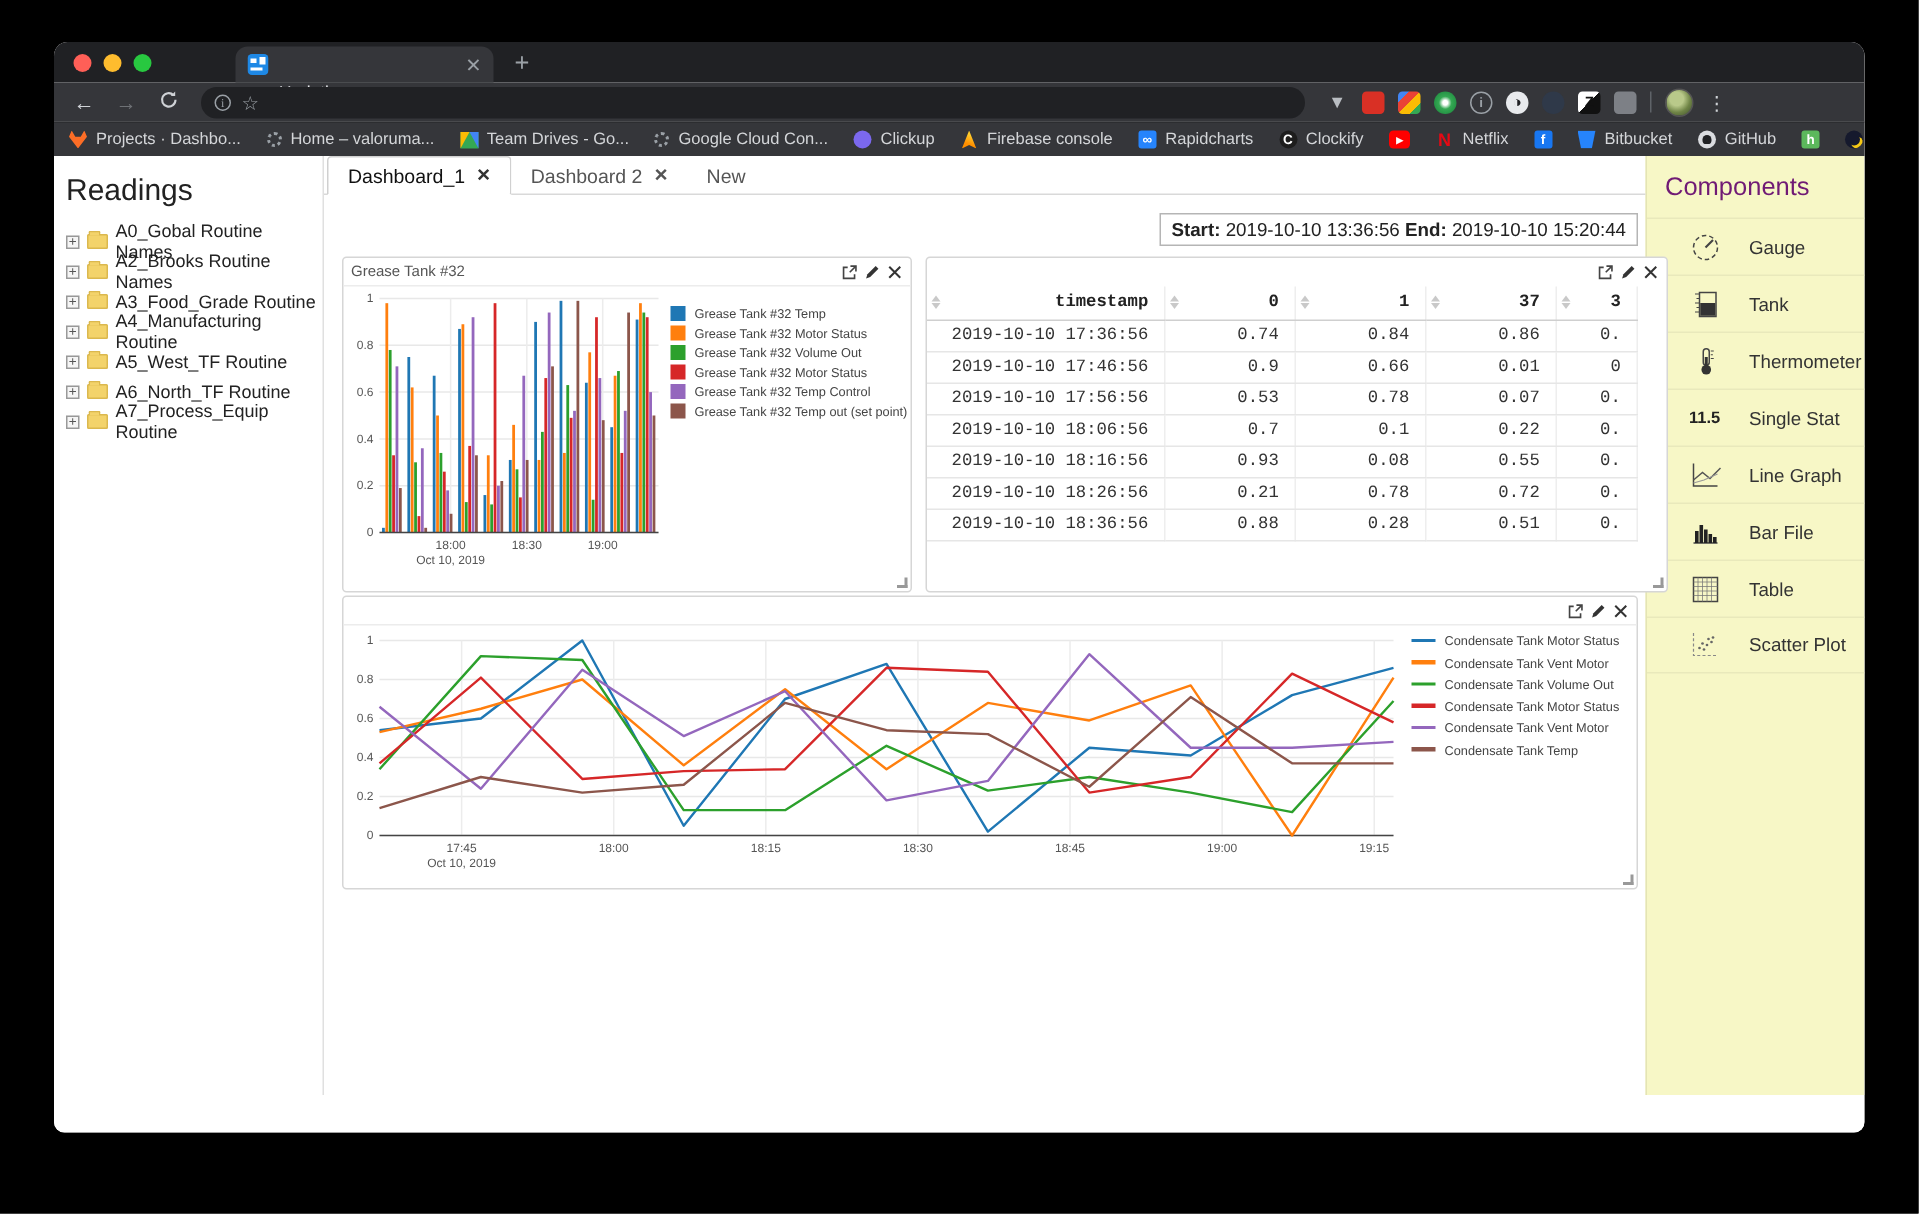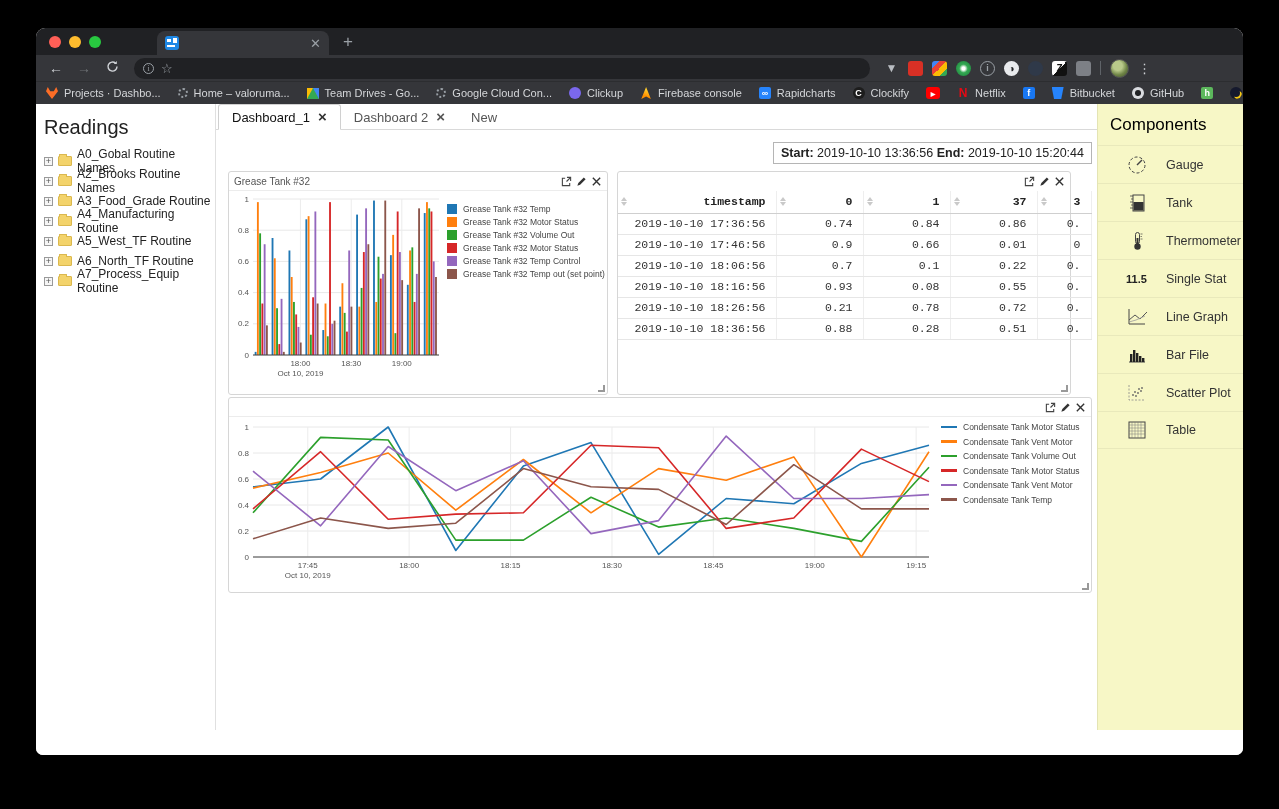--- a/index.html
+++ b/index.html
@@ -83,21 +83,21 @@
 
   .panel { position:absolute; background:#fff; border:1px solid #d6d6d6; border-radius:3px; }
   .panel-head { height:19px; display:flex; align-items:center; padding:0 5px; border-bottom:1px solid #ececec; }
   .panel-title { font-size:10px; color:#555; flex:1; }
   .panel-actions { margin-left:auto; display:flex; align-items:center; gap:4px; }
   .panel-actions svg { display:block; }
   .resize-handle { position:absolute; right:2px; bottom:2px; width:7px; height:7px;
     border-right:2px solid #999; border-bottom:2px solid #999; }
 
   #bar-panel { left:12px; top:67px; width:380px; height:224px; }
-  #table-panel { left:401px; top:67px; width:454px; height:224px; }
+  #table-panel { left:401px; top:67px; width:495px; height:224px; }
   #line-panel { left:12px; top:293px; width:864px; height:196px; }
 
   .legend { position:absolute; display:flex; flex-direction:column; gap:3px; }
   .legend-item { display:flex; align-items:center; gap:6px; font-size:8.5px; color:#444; line-height:10px; }
   .swatch-sq { width:10px; height:10px; flex:none; }
   .swatch-line { width:16px; height:2.5px; flex:none; }
   #bar-legend { left:218px; top:32px; }
   #line-legend { left:712px; top:24px; gap:4.5px; }
 
   
@@ -108,21 +108,21 @@
   .sort-ico { display:flex; flex-direction:column; gap:1px; padding-left:3px; opacity:.45; }
   .sort-ico i { width:0; height:0; border-left:3px solid transparent; border-right:3px solid transparent; display:block; }
   .sort-up { border-bottom:4px solid #888; }
   .sort-down { border-top:4px solid #888; }
   .data-table td { font-size:11.5px; color:#333; text-align:right; padding-right:10px; height:21px;
     border-bottom:1px solid #e6e6e6; border-right:1px solid #eee; white-space:nowrap; overflow:hidden; }
   .data-table th { border-right:1px solid #eee; }
 
   
   .right-sidebar { width:146px; background:#f7f7c6; border-left:1px solid #e4e4b4; display:flex; flex-direction:column; }
-  .components-title { font-size:17px; color:#000000; padding:11px 0 10px 12px; font-weight:400; }
+  .components-title { font-size:17px; color:#701a75; padding:11px 0 10px 12px; font-weight:400; }
   .comp-item { height:38px; display:flex; align-items:center; gap:14px; padding-left:28px;
     border-top:1px solid #e9e9bb; }
   .comp-item:last-of-type { border-bottom:1px solid #e9e9bb; }
   .comp-icon { width:26px; display:flex; justify-content:flex-start; color:#444; }
   .comp-label { font-size:12.5px; color:#333; }
   .stat-num { font-size:11px; font-weight:bold; color:#222; }
 
   text { font-family:"Liberation Sans",sans-serif; }
 </style>
 </head>
@@ -509,20 +509,27 @@
                   <td>0.</td>
                 </tr>
                 <tr>
                   <td>2019-10-10 17:46:56</td>
                   <td>0.9</td>
                   <td>0.66</td>
                   <td>0.01</td>
                   <td>0</td>
                 </tr>
                 <tr>
+                  <td>2019-10-10 17:56:56</td>
+                  <td>0.53</td>
+                  <td>0.78</td>
+                  <td>0.07</td>
+                  <td>0.</td>
+                </tr>
+                <tr>
                   <td>2019-10-10 18:06:56</td>
                   <td>0.7</td>
                   <td>0.1</td>
                   <td>0.22</td>
                   <td>0.</td>
                 </tr>
                 <tr>
                   <td>2019-10-10 18:16:56</td>
                   <td>0.93</td>
                   <td>0.08</td>
@@ -689,40 +696,40 @@
                   <rect x="10" y="8" width="2.4" height="9" fill="#222"></rect>
                   <rect x="13" y="11" width="2.4" height="6" fill="#222"></rect>
                   <rect x="16" y="13" width="2.4" height="4" fill="#222"></rect>
                 </svg>
               </span>
               <span class="comp-label">Bar File</span>
             </div>
             <div class="comp-item">
               <span class="comp-icon">
                 <svg width="22" height="20" viewBox="0 0 22 20">
+                  <rect x="3" y="2" width="16" height="16" stroke="#444" fill="none" stroke-width="1"></rect>
+                  <path d="M3 5h16M3 8h16M3 11h16M3 14h16M6 2v16M9 2v16M12 2v16M15 2v16" stroke="#777" stroke-width="0.5"></path>
+                </svg>
+              </span>
+              <span class="comp-label">Table</span>
+            </div>
+            <div class="comp-item">
+              <span class="comp-icon">
+                <svg width="22" height="20" viewBox="0 0 22 20">
                   <path d="M3 2v15h16" stroke="#888" stroke-width="0.8" stroke-dasharray="2 1.5" fill="none"></path>
                   <g fill="#666">
                     <circle cx="7" cy="12" r="0.9"></circle>
                     <circle cx="9" cy="9" r="0.9"></circle>
                     <circle cx="12" cy="10" r="0.9"></circle>
                     <circle cx="13" cy="6" r="0.9"></circle>
                     <circle cx="16" cy="5" r="0.9"></circle>
                     <circle cx="10" cy="13" r="0.9"></circle>
                     <circle cx="15" cy="8" r="0.9"></circle>
                   </g>
                 </svg>
               </span>
               <span class="comp-label">Scatter Plot</span>
             </div>
-            <div class="comp-item">
-              <span class="comp-icon">
-                <svg width="22" height="20" viewBox="0 0 22 20">
-                  <rect x="3" y="2" width="16" height="16" stroke="#444" fill="none" stroke-width="1"></rect>
-                  <path d="M3 5h16M3 8h16M3 11h16M3 14h16M6 2v16M9 2v16M12 2v16M15 2v16" stroke="#777" stroke-width="0.5"></path>
-                </svg>
-              </span>
-              <span class="comp-label">Table</span>
-            </div>
           </div>
       </div>
     </div>
   </div>
 </div>
 
 </body></html>

